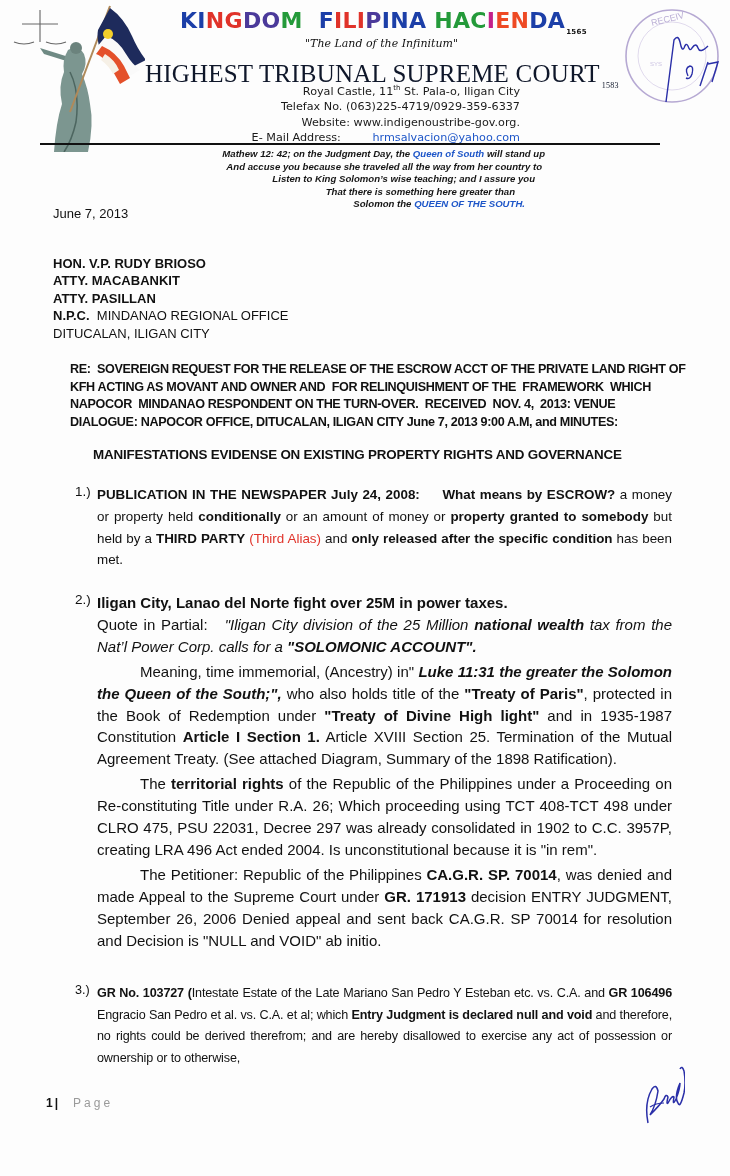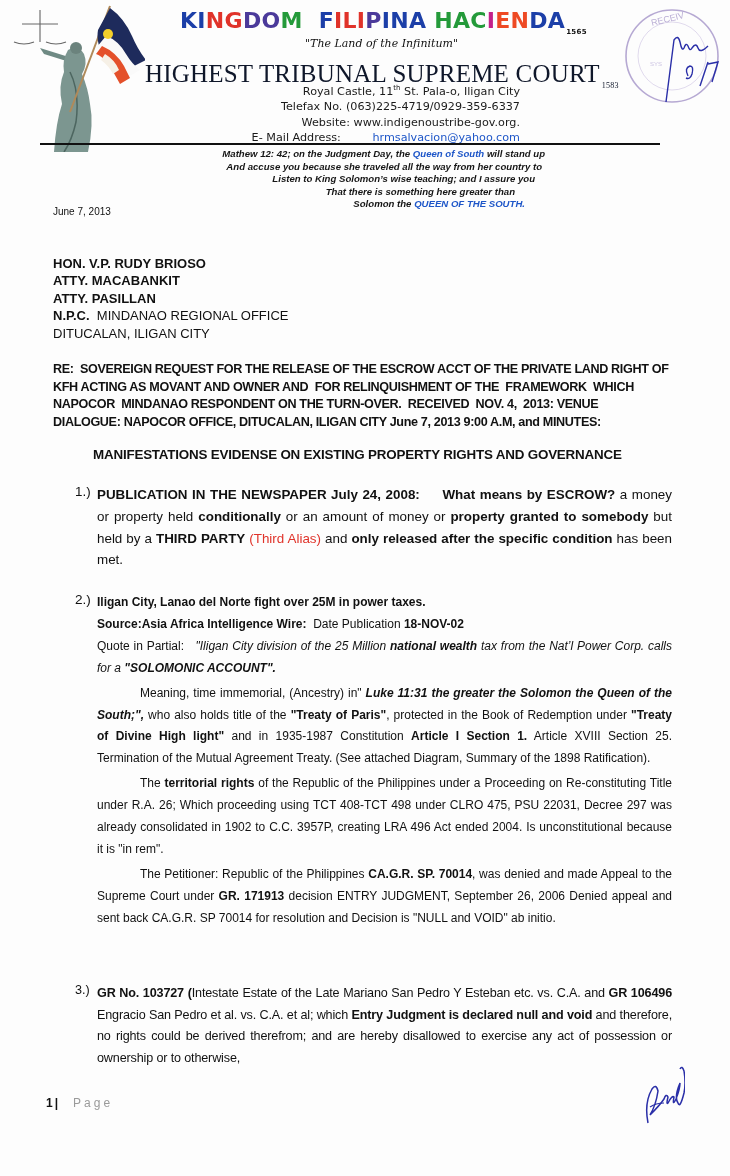--- a/index.html
+++ b/index.html
@@ -27,30 +27,30 @@
   .verse { position: absolute; right: 86px; top: 148px; text-align: right; font-family: "Liberation Sans", sans-serif; font-weight: bold; font-style: italic; font-size: 9.6px; line-height: 12.6px; color: #161616; }
   .verse .l1 { display: block; margin-right: 0; }
   .verse .l2 { display: block; margin-right: 3px; }
   .verse .l3 { display: block; margin-right: 10px; }
   .verse .l4 { display: block; margin-right: 30px; }
   .verse .l5 { display: block; margin-right: 20px; }
   .verse .hl { color: #1e56c8; }
 
   
   .doc { position: absolute; left: 0; top: 0; width: 730px; font-family: "Liberation Sans", sans-serif; font-size: 13.6px; color: #111; }
-  .date { position: absolute; left: 53px; top: 206px; font-size: 10px; }
+  .date { position: absolute; left: 53px; top: 206px; font-size: 13px; }
   .addressee { position: absolute; left: 53px; top: 255px; font-size: 13px; line-height: 17.4px; }
   .addressee .b { font-weight: bold; }
 
-  .re { position: absolute; left: 53px; top: 361px; width: 620px; font-size: 12.6px; line-height: 17.6px; font-weight: bold; letter-spacing: -0.35px; }
+  .re { position: absolute; left: 70px; top: 361px; width: 620px; font-size: 12.6px; line-height: 17.6px; font-weight: bold; letter-spacing: -0.35px; }
   .heading { position: absolute; left: 93px; top: 447px; font-size: 13.4px; font-weight: bold; letter-spacing: -0.2px; }
 
   .item { position: absolute; left: 75px; width: 600px; }
   .item .num { position: absolute; left: 0; top: 0; font-size: 13.6px; }
-  .item .txt { margin-left: 22px; font-size: 12px; line-height: 21.8px; text-align: justify; width: 575px; }
+  .item .txt { margin-left: 22px; font-size: 15px; line-height: 21.8px; text-align: justify; width: 575px; }
   .b { font-weight: bold; }
   .i { font-style: italic; }
   .red { color: #e0332a; }
   .indent { text-indent: 43px; display: block; }
   .item1 { top: 484px; }
   .item1 .num, .item1 .txt { font-size: 13.4px; }
   .item2 { top: 592px; }
   .item2 .txt { line-height: 21.9px; }
   .item3 { top: 983px; }
   .item3 .txt { font-size: 12.6px; line-height: 21.5px; letter-spacing: -0.15px; }
@@ -154,21 +154,20 @@
 
   <div class="item item1">
     <span class="num">1.)</span>
     <div class="txt"><span class="b">PUBLICATION IN THE NEWSPAPER July 24, 2008:</span>&nbsp;&nbsp;&nbsp;&nbsp;&nbsp;<span class="b">What means by ESCROW?</span><span> a money or property held </span><span class="b">conditionally</span><span> or an amount of money or </span><span class="b">property granted to somebody</span><span> but held by a </span><span class="b">THIRD PARTY</span> <span class="red">(Third Alias)</span><span> and </span><span class="b">only released after the specific condition</span><span> has been met.</span></div>
   </div>
 
   <div class="item item2">
     <span class="num">2.)</span>
     <div class="txt">
       <span class="b" style="display:block">Iligan City, Lanao del Norte fight over 25M in power taxes.</span>
-      <span style="display:block"><span class="b">Source:Asia Africa Intelligence Wire:</span><span style="white-space:pre">  Date Publication </span><span class="b">18-NOV-02</span></span>
       <span style="display:block"><span style="white-space:pre">Quote in Partial:   </span><span class="i">"Iligan City division of the 25 Million </span><span class="i b">national wealth</span><span class="i"> tax from the Nat’l Power Corp. calls for a </span><span class="i b">"SOLOMONIC ACCOUNT".</span></span>
       <span class="indent para"><span>Meaning, time immemorial, (Ancestry)  in" </span><span class="i b">Luke 11:31 the greater the Solomon the Queen of the South;",</span><span>  who also holds title of the </span><span class="b">"Treaty of Paris"</span><span>, protected in the Book of Redemption under </span><span class="b">"Treaty of Divine High light"</span><span>   and in 1935-1987 Constitution </span><span class="b">Article I Section 1.</span><span>  Article XVIII Section 25.  Termination of the Mutual Agreement Treaty.  (See attached Diagram,   Summary of the 1898 Ratification).</span></span>
       <span class="indent para"><span>The </span><span class="b">territorial rights</span><span> of the Republic of the Philippines under a Proceeding on Re-constituting Title under R.A. 26;  Which proceeding using TCT 408-TCT 498 under CLRO 475, PSU 22031, Decree 297 was already consolidated in 1902  to C.C. 3957P, creating LRA 496 Act ended 2004. Is unconstitutional because it is "in rem".</span></span>
       <span class="indent para"><span>The  Petitioner: Republic of the Philippines </span><span class="b">CA.G.R. SP. 70014</span><span>, was denied and made Appeal to the Supreme Court under </span><span class="b">GR. 171913</span><span> decision ENTRY JUDGMENT, September 26, 2006 Denied appeal and sent back CA.G.R. SP 70014 for resolution and Decision is "NULL and VOID" ab initio.</span></span>
     </div>
   </div>
 
   <div class="item item3">
     <span class="num">3.)</span>
     <div class="txt"><span class="b">GR No. 103727 (</span><span>Intestate Estate of the Late Mariano San Pedro Y Esteban etc. vs. C.A. and </span><span class="b">GR 106496</span><span> Engracio San Pedro et al. vs. C.A. et al; which </span><span class="b">Entry Judgment is declared null and void</span><span> and therefore, no rights could be derived therefrom; and are hereby disallowed to exercise any act of possession or ownership or to otherwise,</span></div>

